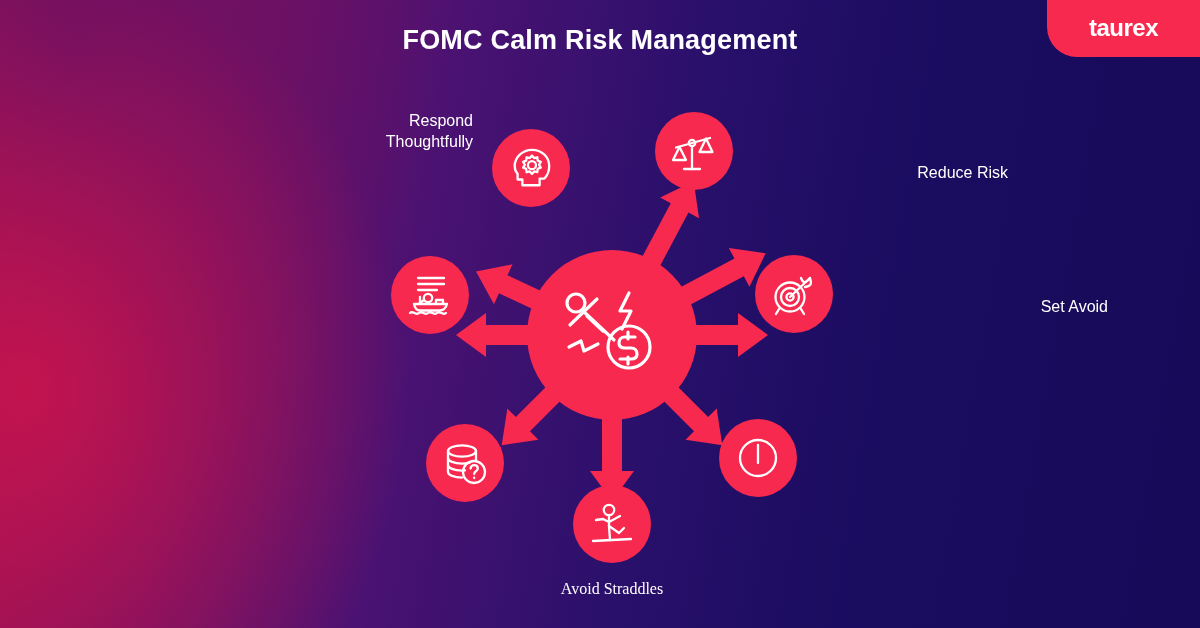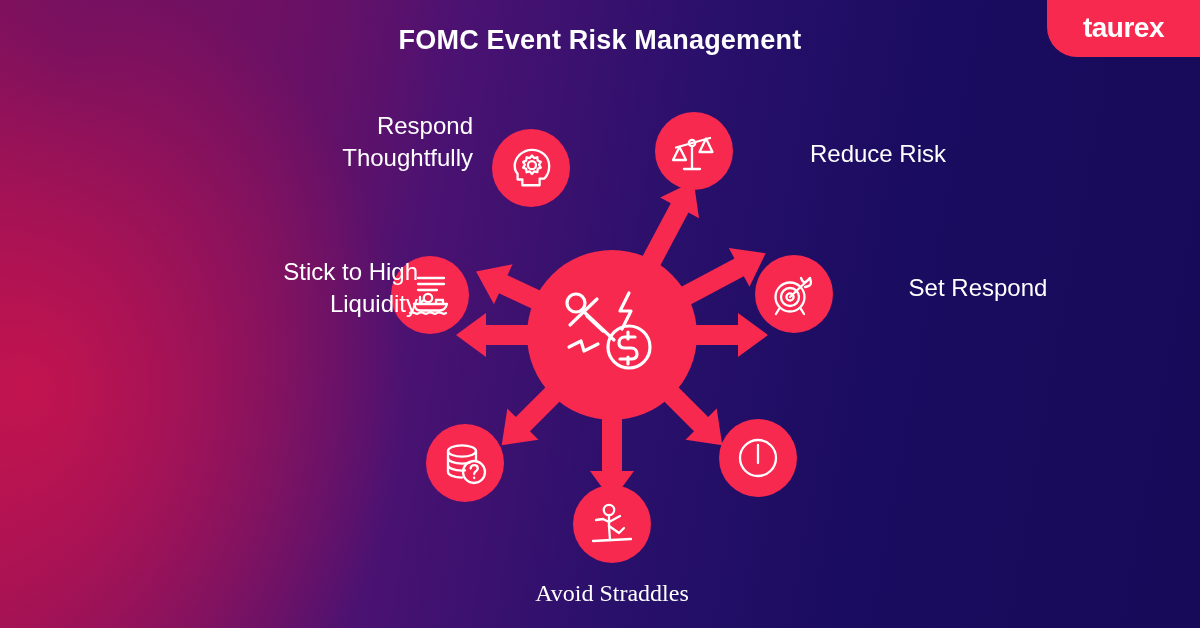--- a/index.html
+++ b/index.html
@@ -30,21 +30,21 @@
     width: 153px;
     height: 57px;
     background: #f7294f;
     border-bottom-left-radius: 30px;
     display: flex;
     align-items: center;
     justify-content: center;
   }
   .logo-text {
     color: #ffffff;
-    font-size: 28px;
+    font-size: 24px;
     font-weight: bold;
     letter-spacing: -0.5px;
     line-height: 1;
     margin-top: -2px;
   }
 
   
   .page-title {
     position: absolute;
     top: 25px;
@@ -97,25 +97,25 @@
     background: #f7294f;
     display: flex;
     align-items: center;
     justify-content: center;
   }
   .node svg { display: block; }
 
   .node-label {
     position: absolute;
     color: #ffffff;
-    font-size: 24px;
+    font-size: 16px;
     line-height: 1.32;
     white-space: pre-line;
   }
-  .lbl-right { text-align: center; }
+  .lbl-right { text-align: right; margin-top: 24px; }
   .lbl-left  { text-align: right; }
   .lbl-center{ text-align: center; }
 
   
   #node-respond  { left: 492px; top: 129px; }
   #node-reduce   { left: 655px; top: 112px; }
   #node-levels   { left: 755px; top: 255px; }
   #node-calm     { left: 719px; top: 419px; }
   #node-straddle { left: 573px; top: 485px; }
   #node-usd      { left: 426px; top: 424px; }
@@ -132,21 +132,21 @@
 </style>
 </head>
 <body>
 
 <div id="canvas">
 
   <div class="logo-badge">
     <span class="logo-text">taurex</span>
   </div>
 
-  <div class="page-title">FOMC Event Risk Management</div>
+  <div class="page-title">FOMC Calm Risk Management</div>
 
   <div class="diagram">
 
     <svg class="arrows-svg" viewBox="0 0 1200 628">
       <g fill="#f7294f">
 
         <g transform="translate(612,335) rotate(-62)">
           <path d="M0,-10 L66,-10 L66,-22 L96,0 L66,22 L66,10 L0,10 Z" transform="translate(78,0)"></path>
         </g>
 
@@ -221,21 +221,21 @@
       <svg width="48" height="48" viewBox="0 0 48 48" fill="none" stroke="#ffffff" stroke-width="2.3" stroke-linecap="round" stroke-linejoin="round">
         <circle cx="20" cy="27" r="14.5"></circle>
         <circle cx="20" cy="27" r="9"></circle>
         <circle cx="20" cy="27" r="3.6"></circle>
         <path d="M9,39 L6,44"></path>
         <path d="M31,39 L34,44"></path>
         <path d="M20,27 L40,8"></path>
         <path d="M31,8 C33,13 35,14 40,8 C42,14 41,16 35,17"></path>
       </svg>
     </div>
-    <div class="node-label lbl-right" id="label-levels">Set Respond</div>
+    <div class="node-label lbl-right" id="label-levels">Set Avoid</div>
 
     <div class="node" id="node-calm">
       <svg width="48" height="48" viewBox="0 0 48 48" fill="none" stroke="#ffffff" stroke-width="2.3" stroke-linecap="round" stroke-linejoin="round">
         <circle cx="24" cy="24" r="18"></circle>
         <path d="M24,11 L24,29"></path>
       </svg>
     </div>
 
     <div class="node" id="node-straddle">
       <svg width="48" height="48" viewBox="0 0 48 48" fill="none" stroke="#ffffff" stroke-width="2.3" stroke-linecap="round" stroke-linejoin="round">
@@ -268,17 +268,15 @@
         <path d="M12,13 L38,13"></path>
         <path d="M12,19 L31,19"></path>
         <circle cx="22" cy="27" r="4.2"></circle>
         <path d="M14,32 L14,26"></path>
         <path d="M14,32 L18,29"></path>
         <path d="M30,32 L30,29 L37,29 L37,33"></path>
         <path d="M8,33 L41,33 C40,37 37,39.5 33,39.5 L14,39.5 C10,39.5 8.6,36 8,33 Z"></path>
         <path d="M4,42 C7,39 10,45 13,42 C16,39 19,45 22,42 C25,39 28,45 31,42 C34,39 37,45 40,42"></path>
       </svg>
     </div>
-    <div class="node-label lbl-left" id="label-liquid">Stick to High
-Liquidity</div>
 
   </div>
 </div>
 
 </body></html>

